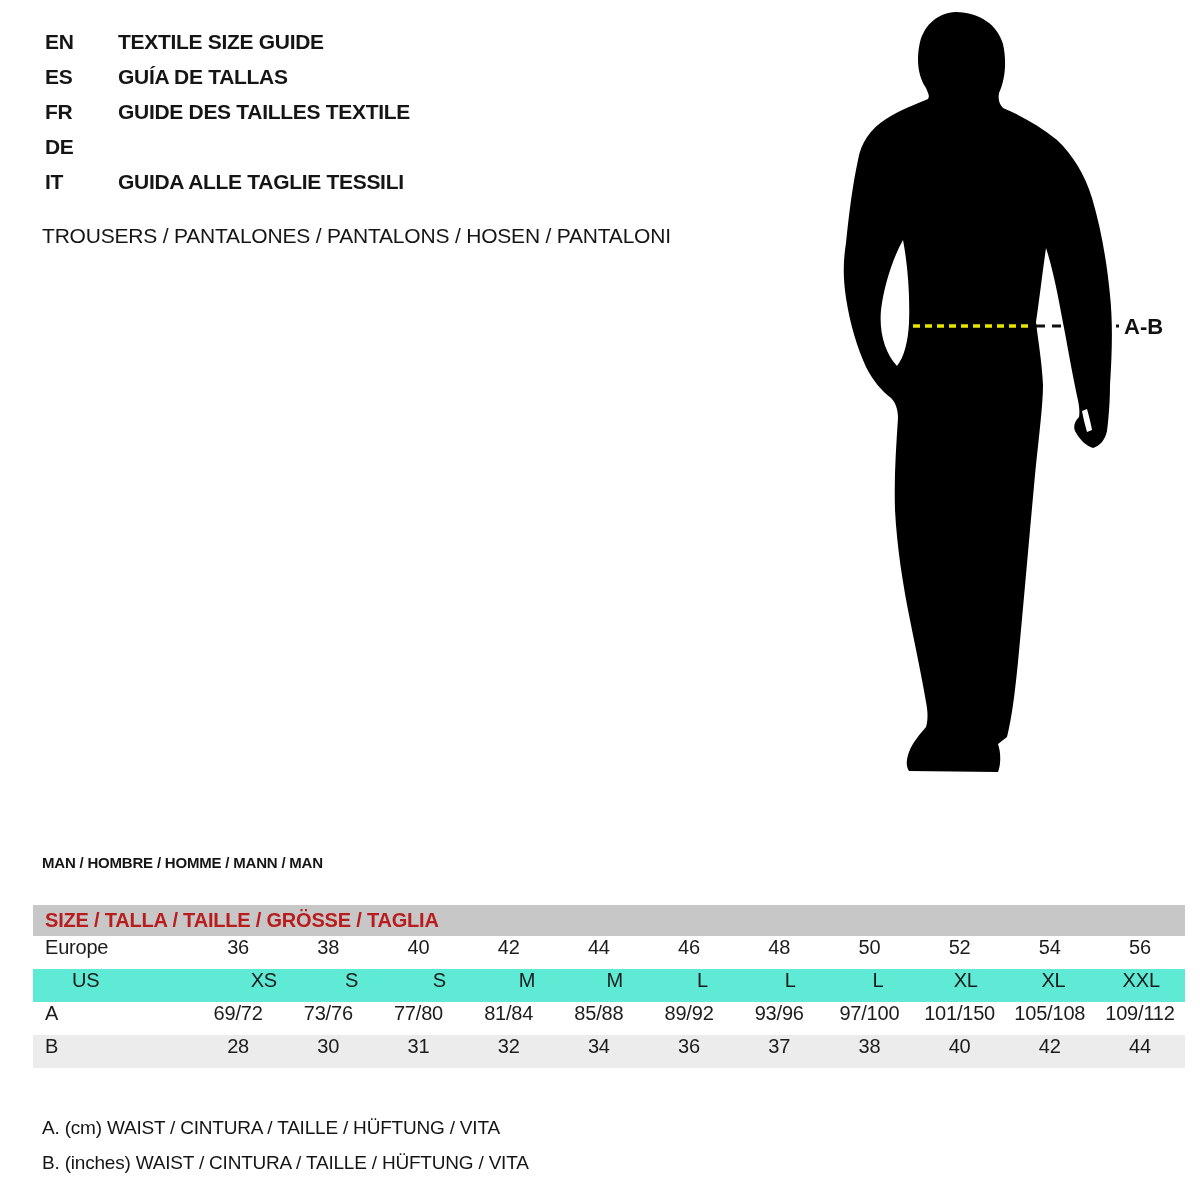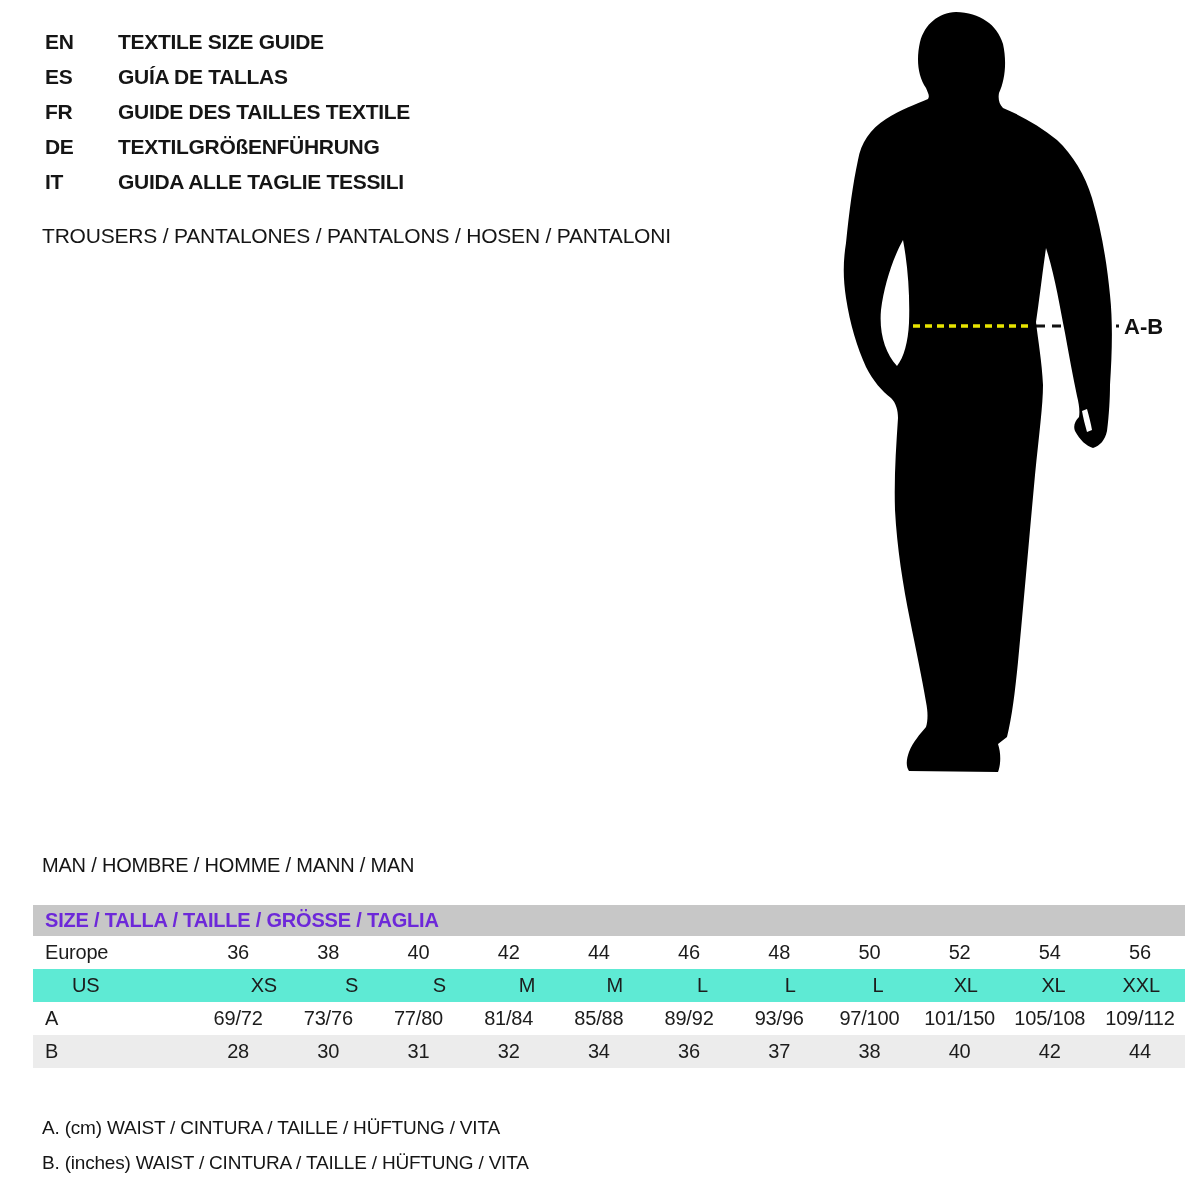--- a/index.html
+++ b/index.html
@@ -55,46 +55,46 @@
     width: 1200px;
     height: 790px;
   }
   .figure-area svg { position: absolute; left: 838px; top: 0; }
 
   
   .section-title {
     position: absolute;
     left: 42px;
     top: 854px;
-    font-size: 20px;
-    font-weight: normal;
+    font-size: 15px;
+    font-weight: bold;
     letter-spacing: -0.2px;
     white-space: nowrap;
   }
 
   
   .size-table {
     position: absolute;
     left: 33px;
     top: 905px;
     width: 1152px;
   }
   .thead {
     height: 31px;
     line-height: 31px;
     padding-left: 12px;
     font-size: 20px;
     font-weight: bold;
     letter-spacing: -0.2px;
-    color: #6d28d9;
+    color: #b91c1c;
   }
   .trow {
     display: flex;
     height: 33px;
-    align-items: center;
+    align-items: flex-start;
   }
   .tcell {
     font-size: 20px;
     letter-spacing: -0.2px;
     color: #1c1c1c;
   }
   .tcell.label {
     width: 160px;
     padding-left: 12px;
   }
@@ -132,21 +132,20 @@
       <div class="lang-row">
         <span class="lang-code">ES</span>
         <span class="lang-title">GUÍA DE TALLAS</span>
       </div>
       <div class="lang-row">
         <span class="lang-code">FR</span>
         <span class="lang-title">GUIDE DES TAILLES TEXTILE</span>
       </div>
       <div class="lang-row">
         <span class="lang-code">DE</span>
-        <span class="lang-title">TEXTILGRÖßENFÜHRUNG</span>
       </div>
       <div class="lang-row">
         <span class="lang-code">IT</span>
         <span class="lang-title">GUIDA ALLE TAGLIE TESSILI</span>
       </div>
     </div>
 
   <div class="category-title">TROUSERS / PANTALONES / PANTALONS / HOSEN / PANTALONI</div>
 
   <div class="figure-area">

